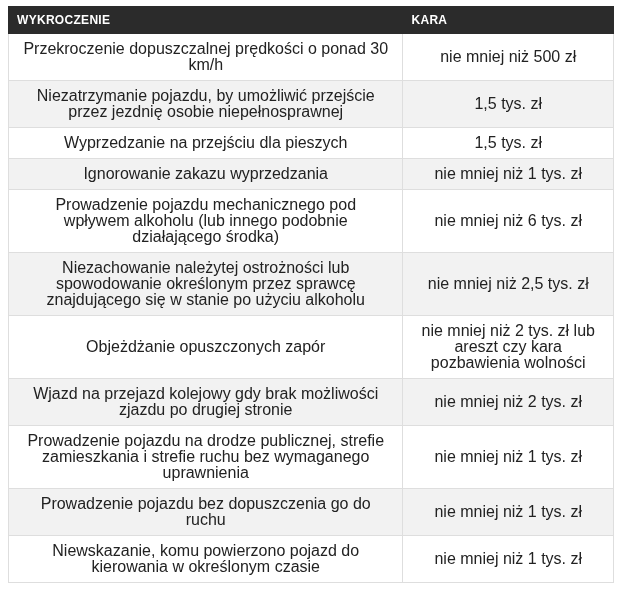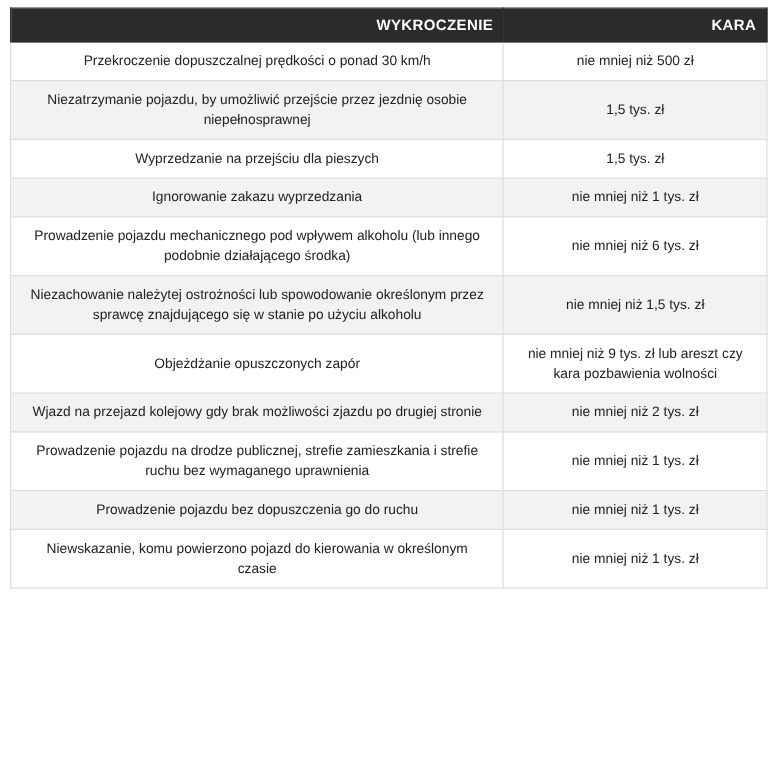--- a/index.html
+++ b/index.html
@@ -26,28 +26,28 @@
     table-layout: fixed;
   }
   col.col-offense { width: 65.2%; }
   col.col-penalty { width: 34.8%; }
   table.penalties th {
     background: var(--header-bg);
     color: var(--header-text);
     font-size: 12px;
     font-weight: bold;
     letter-spacing: 0.3px;
-    text-align: right;
+    text-align: left;
     padding: 6px 8px;
     border: 1px solid var(--header-bg);
     text-transform: uppercase;
   }
   table.penalties td {
     border: 1px solid var(--border-color);
-    font-size: 11px;
+    font-size: 16px;
     line-height: 16px;
     color: var(--text-color);
     text-align: center;
     vertical-align: middle;
     padding: 7px 14px;
     background: #ffffff;
   }
   table.penalties tbody tr:nth-child(even) td {
     background: var(--row-alt-bg);
   }
@@ -91,26 +91,26 @@
   </tr>
 
 
   <tr>
     <td>Prowadzenie pojazdu mechanicznego pod wpływem alkoholu (lub innego podobnie działającego środka)</td>
     <td>nie mniej niż 6 tys. zł</td>
   </tr>
 
   <tr>
     <td>Niezachowanie należytej ostrożności lub spowodowanie określonym przez sprawcę znajdującego się w stanie po użyciu alkoholu</td>
-    <td>nie mniej niż 1,5 tys. zł</td>
+    <td>nie mniej niż 2,5 tys. zł</td>
   </tr>
 
   <tr>
     <td>Objeżdżanie opuszczonych zapór</td>
-    <td>nie mniej niż 9 tys. zł lub areszt czy kara pozbawienia wolności</td>
+    <td>nie mniej niż 2 tys. zł lub areszt czy kara pozbawienia wolności</td>
   </tr>
 
   <tr>
     <td>Wjazd na przejazd kolejowy gdy brak możliwości zjazdu po drugiej stronie</td>
     <td>nie mniej niż 2 tys. zł</td>
   </tr>
 
   <tr>
     <td>Prowadzenie pojazdu na drodze publicznej, strefie zamieszkania i strefie ruchu bez wymaganego uprawnienia</td>
     <td>nie mniej niż 1 tys. zł</td>

